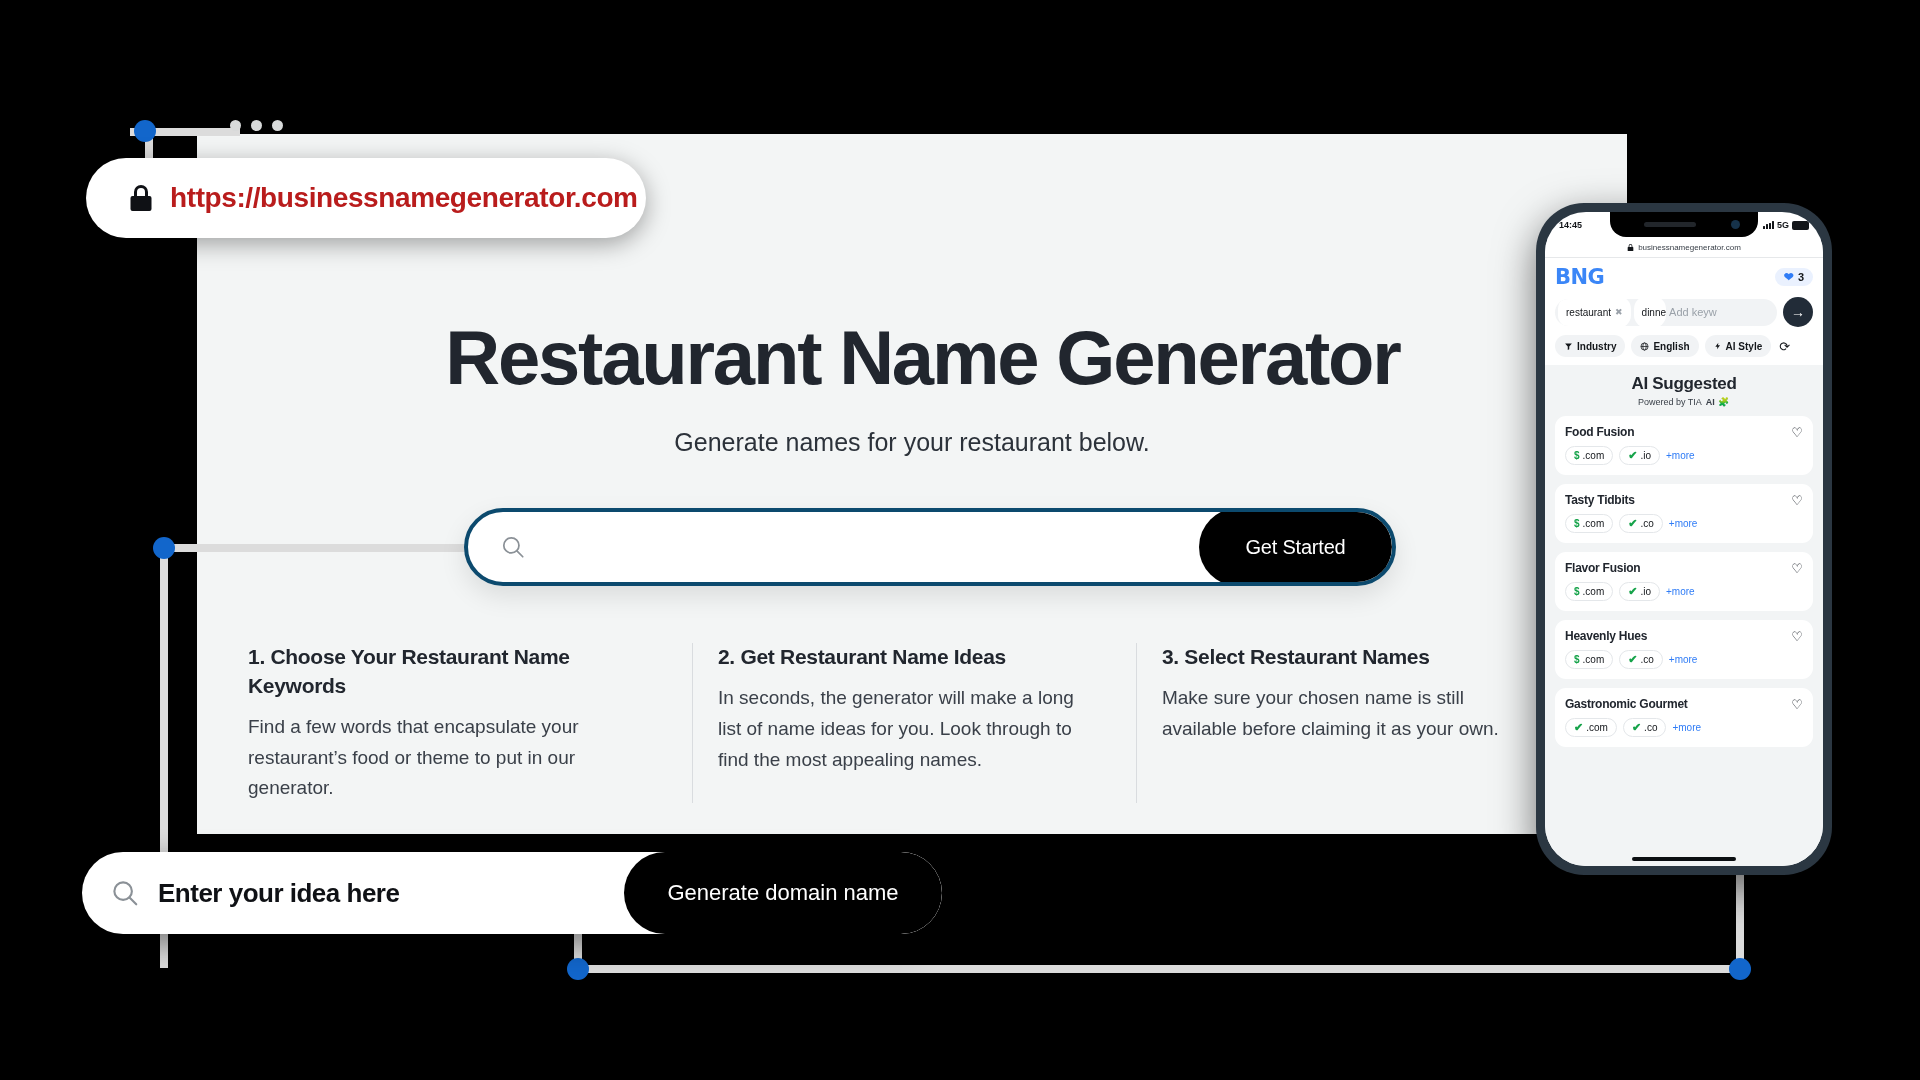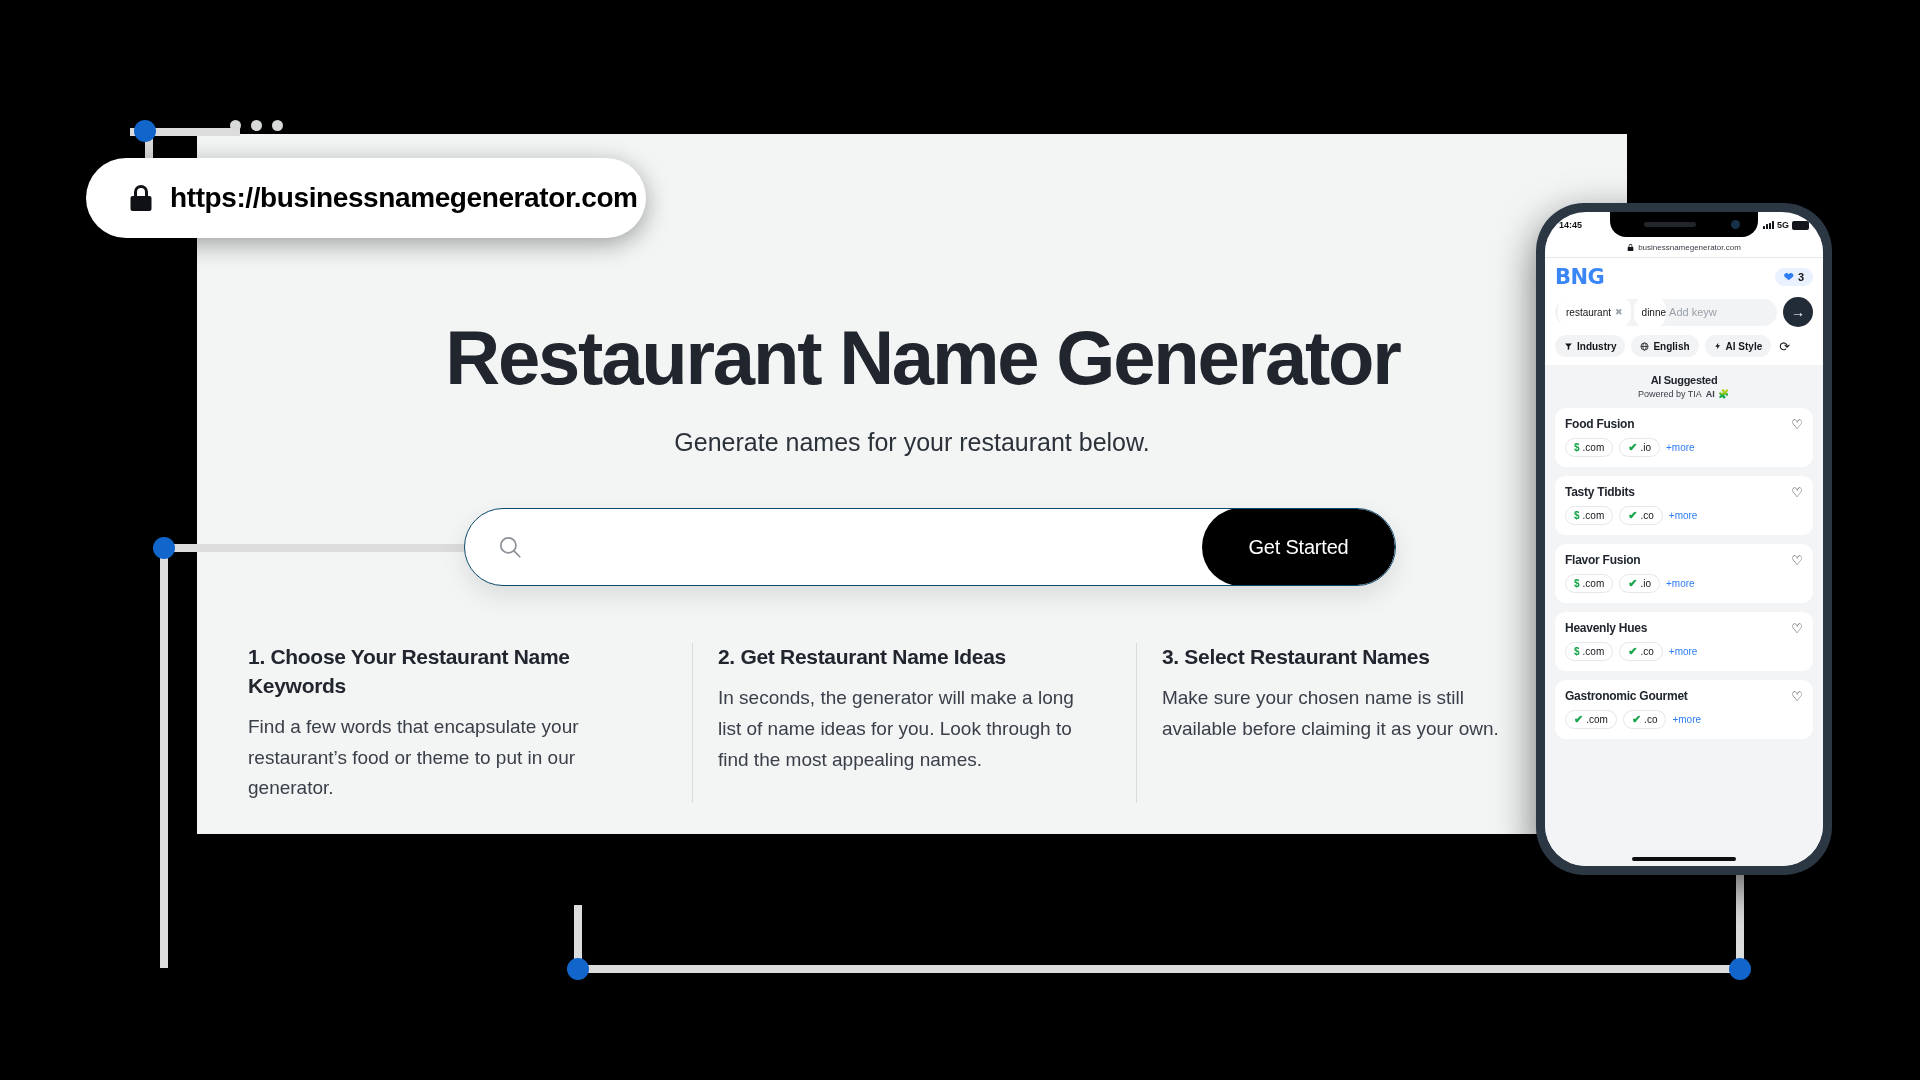--- a/index.html
+++ b/index.html
@@ -35,40 +35,40 @@
   
   #urlbar {
     position: absolute; left: 86px; top: 158px;
     width: 560px; height: 80px;
     background: #ffffff; border-radius: 40px;
     box-shadow: 0 6px 24px rgba(0,0,0,.35);
     display: flex; align-items: center; padding-left: 42px; gap: 16px;
     z-index: 10;
   }
   #urlbar .urltext {
-    font-size: 28px; font-weight: 700; color: #000000; letter-spacing: -0.4px;
+    font-size: 28px; font-weight: 700; color: #b91c1c; letter-spacing: -0.4px;
     white-space: nowrap;
   }
 
   
   #hero { position: absolute; left: 197px; top: 200px; width: 1430px; z-index: 6; text-align: center; }
   #hero h1 {
     font-size: 76px; font-weight: 800; color: #21262e;
     letter-spacing: -2.2px; line-height: 1.05; margin-top: 118px; padding-left: 21px;
   }
   #hero .sub {
     font-size: 25px; color: #2c323a; margin-top: 30px; font-weight: 400;
   }
 
   
   #hero-search {
     position: absolute; left: 464px; top: 508px;
     width: 932px; height: 78px;
     border-radius: 39px; background: #ffffff;
-    border: 1px solid #0c4a6e;
+    border: 4px solid #0c4a6e;
     box-shadow: 0 10px 26px rgba(0,0,0,.10);
     display: flex; align-items: center; z-index: 8; overflow: hidden;
   }
   #hero-search .mag { margin-left: 32px; }
   #hero-search .field { flex: 1; }
   #hero-search .cta {
     width: 193px; height: 78px; background: #000000; color: #fff;
     display: flex; align-items: center; justify-content: center;
     font-size: 20px; border-radius: 39px; letter-spacing: -0.2px;
   }
@@ -175,21 +175,21 @@
   }
 
   .filter-row { display:flex; align-items:center; gap:6px; margin-top: 8px; }
   .fpill {
     background:#f1f3f5; border-radius: 13px; height: 22px; display:flex; align-items:center;
     gap:4px; padding: 0 9px; font-size: 10px; font-weight:700; color:#13161a; white-space:nowrap;
   }
   .refresh { color:#13161a; font-size: 13px; margin-left: 2px; }
 
   .results { background:#f2f4f5; padding: 9px 10px 0; height: 100%; }
-  .res-title { text-align:center; font-size: 11px; font-weight: 800; color:#21262e; letter-spacing:-.3px; }
+  .res-title { text-align:center; font-size: 17px; font-weight: 800; color:#21262e; letter-spacing:-.3px; }
   .res-sub { text-align:center; font-size: 9px; color:#3a4049; margin-top: 3px; display:flex; justify-content:center; gap:4px; align-items:center; }
   .res-sub b { font-weight: 700; }
 
   .ncard {
     background:#fff; border-radius: 11px; padding: 9px 10px 10px; margin-top: 9px;
   }
   .ncard-top { display:flex; align-items:center; justify-content:space-between; }
   .ncard-name { font-size: 12px; font-weight: 800; color:#21262e; letter-spacing:-.25px; }
   .heart-o { color:#21262e; font-size: 13px; line-height:1; }
   .dom-row { display:flex; align-items:center; gap:6px; margin-top: 7px; }
@@ -268,20 +268,30 @@
     <div class="step">
       <h3>2. Get Restaurant Name Ideas</h3>
       <p>In seconds, the generator will make a long list of name ideas for you. Look through to find the most appealing names.</p>
     </div>
     <div class="step">
       <h3>3. Select Restaurant Names</h3>
       <p>Make sure your chosen name is still available before claiming it as your own.</p>
     </div>
   </div>
 
+  <div id="bottom-search">
+    <span class="mag">
+      <svg width="30" height="30" viewBox="0 0 24 24" fill="none">
+          <circle cx="10.5" cy="10.5" r="7" stroke="#8b9197" stroke-width="1.7"></circle>
+          <line x1="15.6" y1="15.6" x2="21" y2="21" stroke="#8b9197" stroke-width="1.7" stroke-linecap="round"></line>
+        </svg>
+    </span>
+    <div class="field">Enter your idea here</div>
+    <div class="cta">Generate domain name</div>
+  </div>
 
   <div id="phone">
     <div id="phone-inner">
       <div id="notch">
         <div class="speaker"></div>
         <div class="cam"></div>
       </div>
 
       <div class="status">
         <span>14:45</span>

